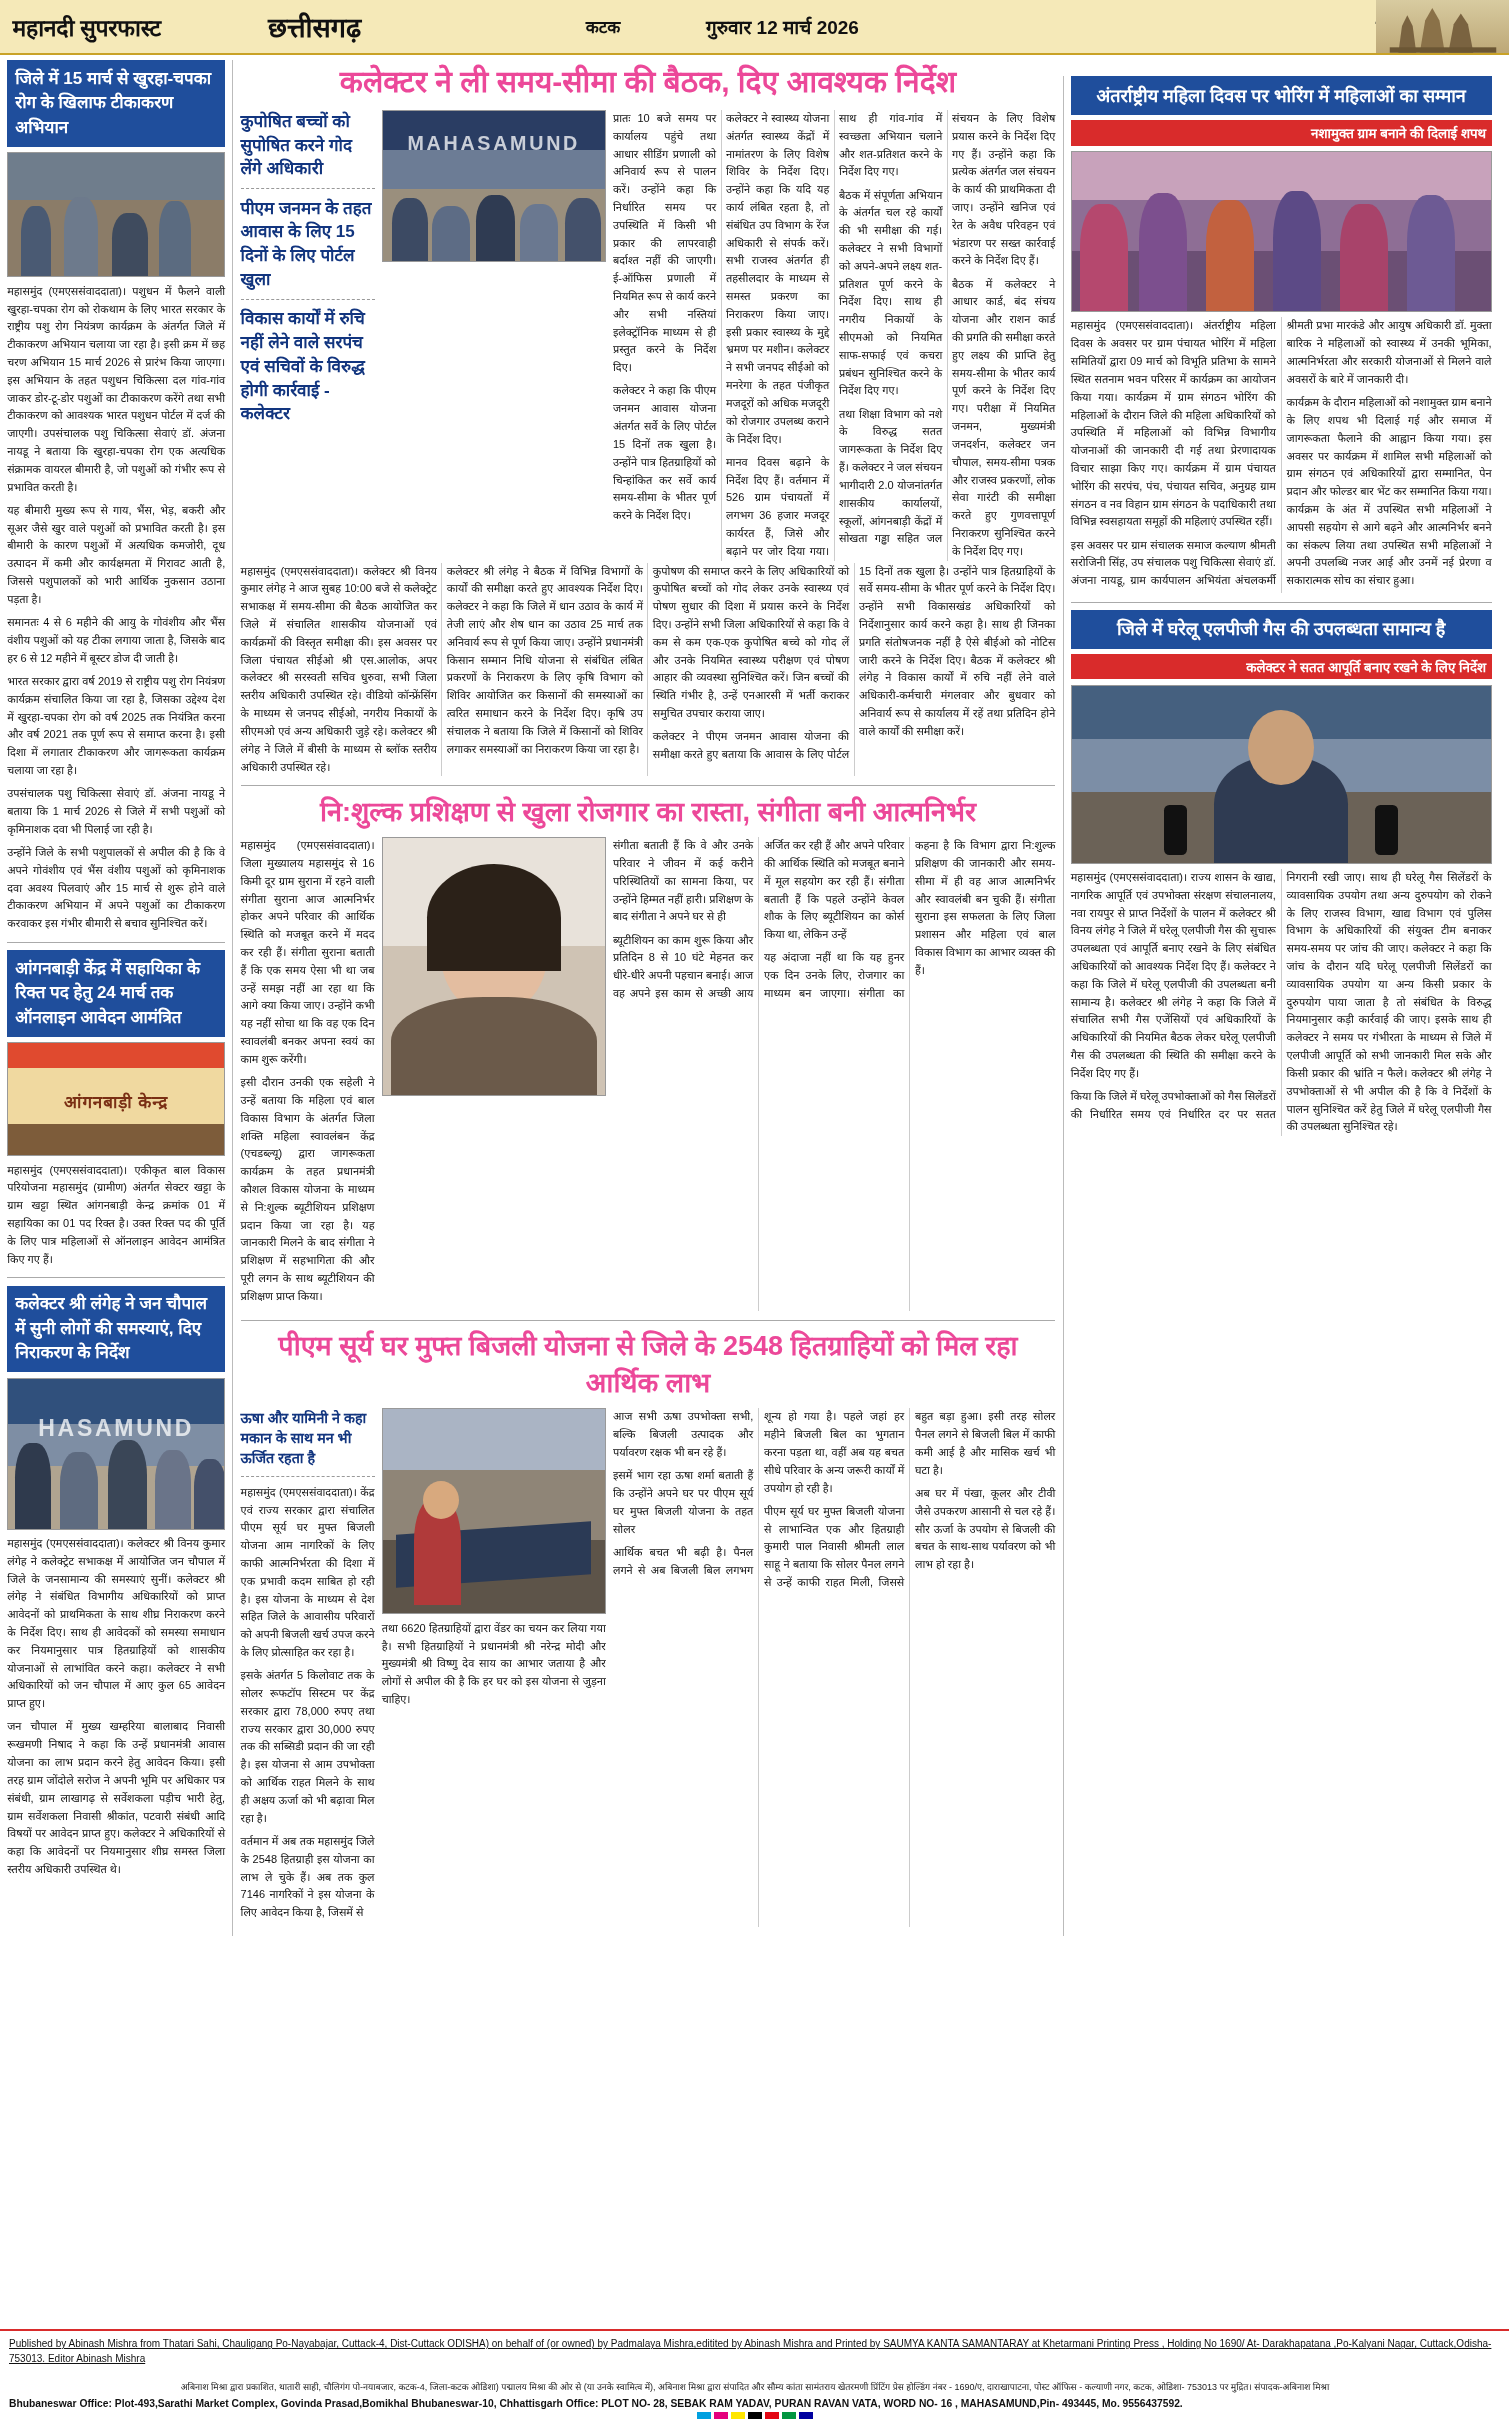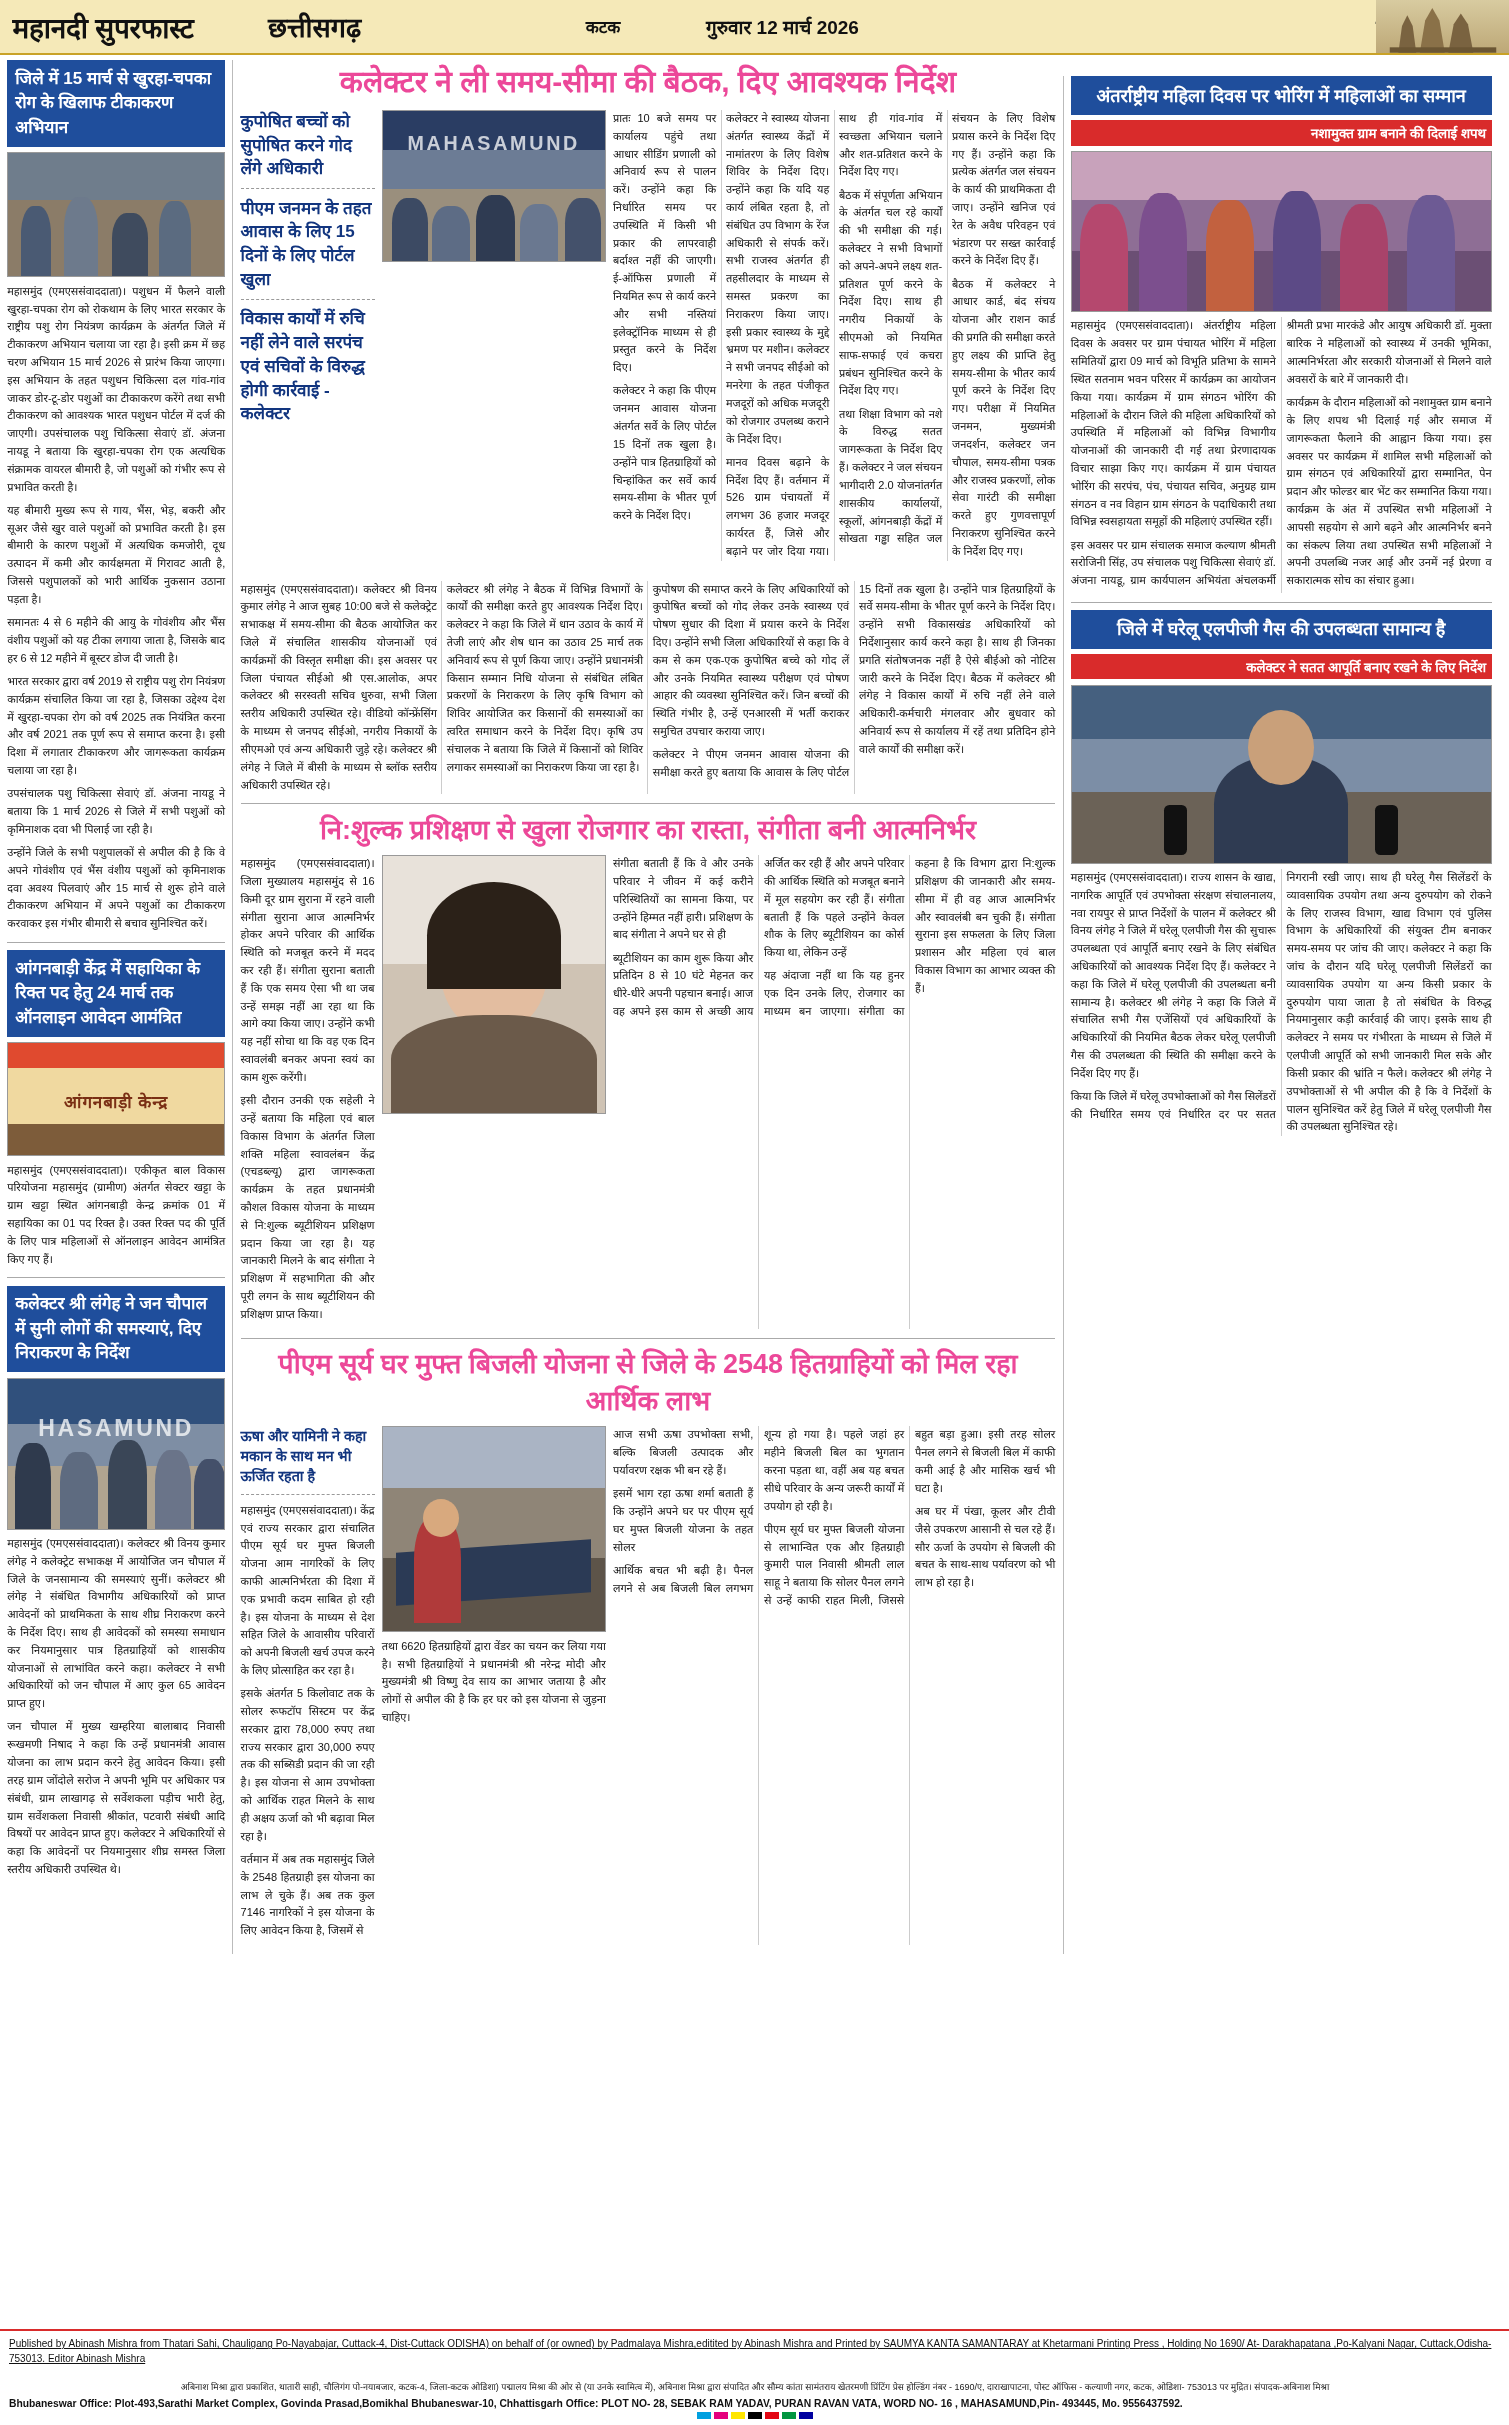--- a/index.html
+++ b/index.html
@@ -21,21 +21,21 @@
   .masthead {
     height: 55px;
     background: #f5e9b8;
     border-bottom: 2.7px solid #c9a227;
     display: flex;
     align-items: center;
     position: relative;
   }
   .mh-left {
     width: 268px;
-    font-size: 28px;
+    font-size: 23px;
     font-weight: bold;
     color: #111;
     padding-left: 12.5px;
     letter-spacing: -0.3px;
   }
   .mh-title {
     flex: 0 0 268px;
     text-align: left;
     font-size: 27px;
     font-weight: bold;
@@ -323,21 +323,21 @@
             <p class="body-text">प्रातः 10 बजे समय पर कार्यालय पहुंचे तथा आधार सीडिंग प्रणाली को अनिवार्य रूप से पालन करें। उन्होंने कहा कि निर्धारित समय पर उपस्थिति में किसी भी प्रकार की लापरवाही बर्दाश्त नहीं की जाएगी। ई-ऑफिस प्रणाली में नियमित रूप से कार्य करने और सभी नस्तियां इलेक्ट्रॉनिक माध्यम से ही प्रस्तुत करने के निर्देश दिए।</p>
             <p class="body-text">कलेक्टर ने कहा कि पीएम जनमन आवास योजना अंतर्गत सर्वे के लिए पोर्टल 15 दिनों तक खुला है। उन्होंने पात्र हितग्राहियों को चिन्हांकित कर सर्वे कार्य समय-सीमा के भीतर पूर्ण करने के निर्देश दिए।</p>
             <p class="body-text">कलेक्टर ने स्वास्थ्य योजना अंतर्गत स्वास्थ्य केंद्रों में नामांतरण के लिए विशेष शिविर के निर्देश दिए। उन्होंने कहा कि यदि यह कार्य लंबित रहता है, तो संबंधित उप विभाग के रेंज अधिकारी से संपर्क करें। सभी राजस्व अंतर्गत ही तहसीलदार के माध्यम से समस्त प्रकरण का निराकरण किया जाए। इसी प्रकार स्वास्थ्य के मुद्दे भ्रमण पर मशीन। कलेक्टर ने सभी जनपद सीईओ को मनरेगा के तहत पंजीकृत मजदूरों को अधिक मजदूरी को रोजगार उपलब्ध कराने के निर्देश दिए।</p>
             <p class="body-text">मानव दिवस बढ़ाने के निर्देश दिए हैं। वर्तमान में 526 ग्राम पंचायतों में लगभग 36 हजार मजदूर कार्यरत हैं, जिसे और बढ़ाने पर जोर दिया गया। साथ ही गांव-गांव में स्वच्छता अभियान चलाने और शत-प्रतिशत करने के निर्देश दिए गए।</p>
             <p class="body-text">बैठक में संपूर्णता अभियान के अंतर्गत चल रहे कार्यों की भी समीक्षा की गई। कलेक्टर ने सभी विभागों को अपने-अपने लक्ष्य शत-प्रतिशत पूर्ण करने के निर्देश दिए। साथ ही नगरीय निकायों के सीएमओ को नियमित साफ-सफाई एवं कचरा प्रबंधन सुनिश्चित करने के निर्देश दिए गए।</p>
             <p class="body-text">तथा शिक्षा विभाग को नशे के विरुद्ध सतत जागरूकता के निर्देश दिए हैं। कलेक्टर ने जल संचयन भागीदारी 2.0 योजनांतर्गत शासकीय कार्यालयों, स्कूलों, आंगनबाड़ी केंद्रों में सोखता गड्ढा सहित जल संचयन के लिए विशेष प्रयास करने के निर्देश दिए गए हैं। उन्होंने कहा कि प्रत्येक अंतर्गत जल संचयन के कार्य की प्राथमिकता दी जाए। उन्होंने खनिज एवं रेत के अवैध परिवहन एवं भंडारण पर सख्त कार्रवाई करने के निर्देश दिए हैं।</p>
             <p class="body-text">बैठक में कलेक्टर ने आधार कार्ड, बंद संचय योजना और राशन कार्ड की प्रगति की समीक्षा करते हुए लक्ष्य की प्राप्ति हेतु समय-सीमा के भीतर कार्य पूर्ण करने के निर्देश दिए गए। परीक्षा में नियमित जनमन, मुख्यमंत्री जनदर्शन, कलेक्टर जन चौपाल, समय-सीमा पत्रक और राजस्व प्रकरणों, लोक सेवा गारंटी की समीक्षा करते हुए गुणवत्तापूर्ण निराकरण सुनिश्चित करने के निर्देश दिए गए।</p>
           </div>
         </div>
 
-        <div class="cols4" style="margin-top:20px">
+        <div class="cols4" style="margin-top:2px">
           <p class="body-text">महासमुंद (एमएससंवाददाता)। कलेक्टर श्री विनय कुमार लंगेह ने आज सुबह 10:00 बजे से कलेक्ट्रेट सभाकक्ष में समय-सीमा की बैठक आयोजित कर जिले में संचालित शासकीय योजनाओं एवं कार्यक्रमों की विस्तृत समीक्षा की। इस अवसर पर जिला पंचायत सीईओ श्री एस.आलोक, अपर कलेक्टर श्री सरस्वती सचिव धुरुवा, सभी जिला स्तरीय अधिकारी उपस्थित रहे। वीडियो कॉन्फ्रेंसिंग के माध्यम से जनपद सीईओ, नगरीय निकायों के सीएमओ एवं अन्य अधिकारी जुड़े रहे। कलेक्टर श्री लंगेह ने जिले में बीसी के माध्यम से ब्लॉक स्तरीय अधिकारी उपस्थित रहे।</p>
           <p class="body-text">कलेक्टर श्री लंगेह ने बैठक में विभिन्न विभागों के कार्यों की समीक्षा करते हुए आवश्यक निर्देश दिए। कलेक्टर ने कहा कि जिले में धान उठाव के कार्य में तेजी लाएं और शेष धान का उठाव 25 मार्च तक अनिवार्य रूप से पूर्ण किया जाए। उन्होंने प्रधानमंत्री किसान सम्मान निधि योजना से संबंधित लंबित प्रकरणों के निराकरण के लिए कृषि विभाग को शिविर आयोजित कर किसानों की समस्याओं का त्वरित समाधान करने के निर्देश दिए। कृषि उप संचालक ने बताया कि जिले में किसानों को शिविर लगाकर समस्याओं का निराकरण किया जा रहा है।</p>
           <p class="body-text">कुपोषण की समाप्त करने के लिए अधिकारियों को कुपोषित बच्चों को गोद लेकर उनके स्वास्थ्य एवं पोषण सुधार की दिशा में प्रयास करने के निर्देश दिए। उन्होंने सभी जिला अधिकारियों से कहा कि वे कम से कम एक-एक कुपोषित बच्चे को गोद लें और उनके नियमित स्वास्थ्य परीक्षण एवं पोषण आहार की व्यवस्था सुनिश्चित करें। जिन बच्चों की स्थिति गंभीर है, उन्हें एनआरसी में भर्ती कराकर समुचित उपचार कराया जाए।</p>
           <p class="body-text">कलेक्टर ने पीएम जनमन आवास योजना की समीक्षा करते हुए बताया कि आवास के लिए पोर्टल 15 दिनों तक खुला है। उन्होंने पात्र हितग्राहियों के सर्वे समय-सीमा के भीतर पूर्ण करने के निर्देश दिए। उन्होंने सभी विकासखंड अधिकारियों को निर्देशानुसार कार्य करने कहा है। साथ ही जिनका प्रगति संतोषजनक नहीं है ऐसे बीईओ को नोटिस जारी करने के निर्देश दिए। बैठक में कलेक्टर श्री लंगेह ने विकास कार्यों में रुचि नहीं लेने वाले अधिकारी-कर्मचारी मंगलवार और बुधवार को अनिवार्य रूप से कार्यालय में रहें तथा प्रतिदिन होने वाले कार्यों की समीक्षा करें।</p>
         </div>
       </div>
 
       <hr class="hr-thin">
 
       <div class="sec">

